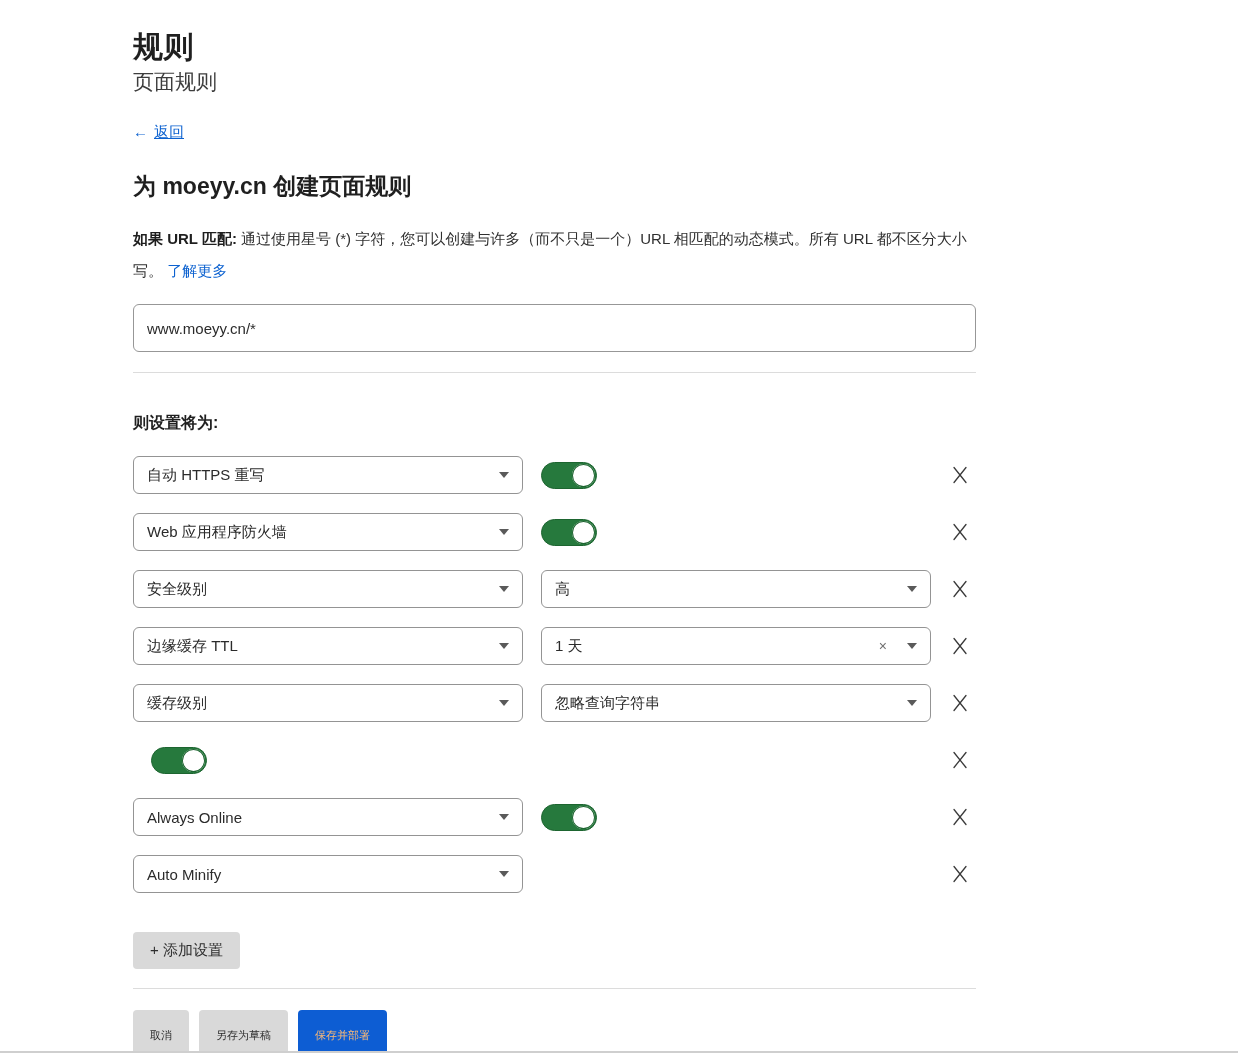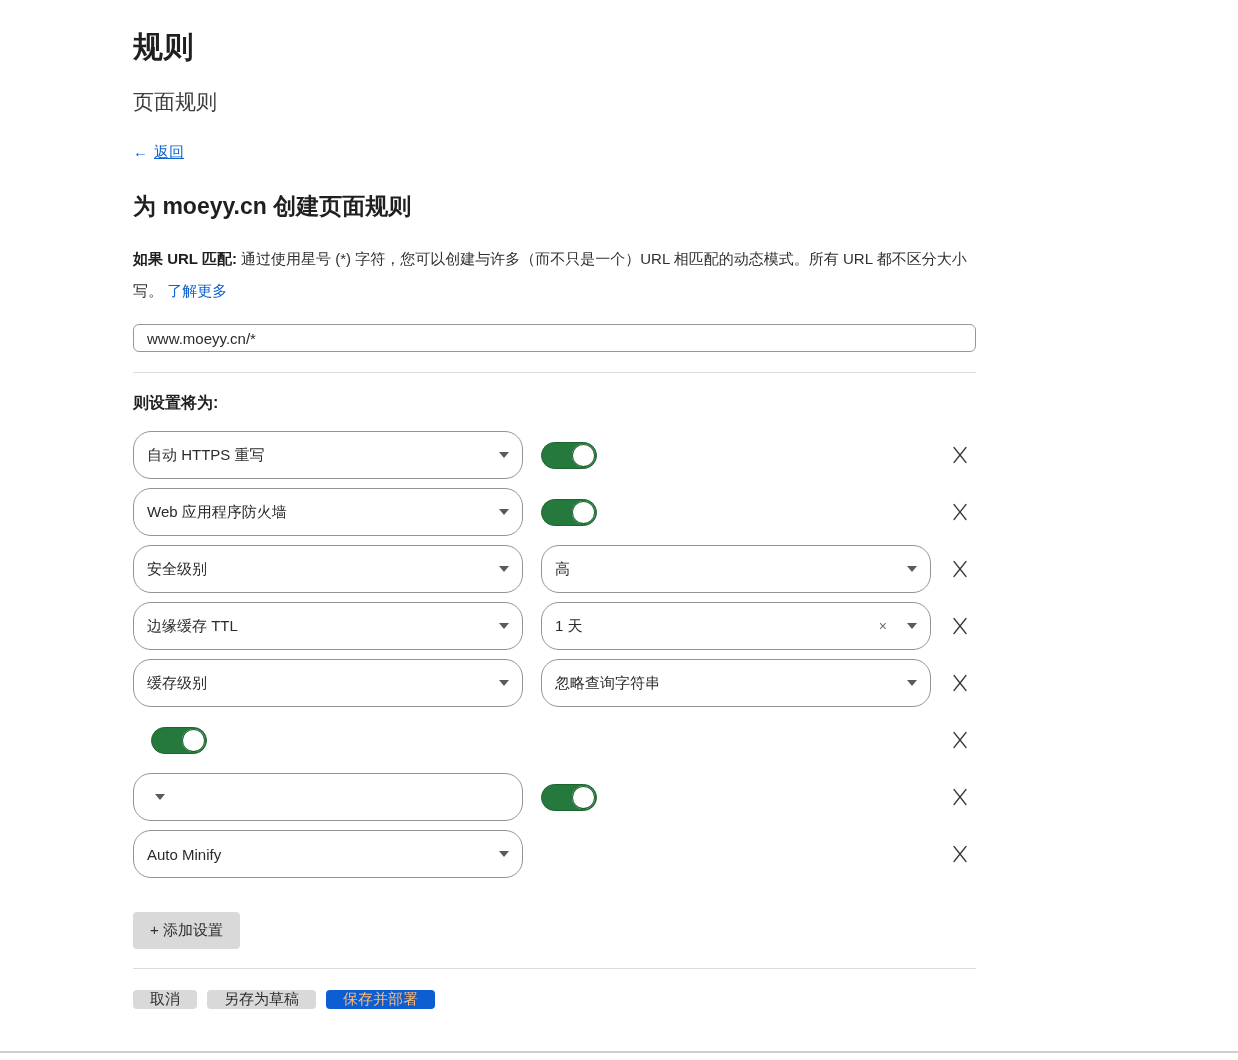--- a/index.html
+++ b/index.html
@@ -5,50 +5,50 @@
   * { box-sizing: border-box; margin: 0; padding: 0; }
   html, body { width: 1238px; height: 1060px; background: #ffffff; overflow: hidden; }
   body {
     font-family: "Liberation Sans", "DejaVu Sans", sans-serif;
     color: #2b2b2b;
     position: relative;
   }
   .content { position: absolute; left: 133px; top: 27px; width: 843px; }
 
   .page-title { font-size: 30px; font-weight: 700; color: #1f1f1f; letter-spacing: 0.5px; }
-  .page-subtitle { font-size: 21px; font-weight: 400; color: #3d3d3d; margin-top: 20px; }
+  .page-subtitle { font-size: 21px; font-weight: 400; color: #3d3d3d; margin-top: 0; }
 
   .back-row { margin-top: 27px; font-size: 15px; }
   .back-link { color: #0d62d0; text-decoration: none; cursor: pointer; }
   .back-arrow { color: #0d62d0; margin-right: 6px; text-decoration: none; }
   .back-text { text-decoration: underline; }
 
   .form-title { margin-top: 29px; font-size: 23px; font-weight: 700; color: #1f1f1f; }
 
   .desc { margin-top: 21px; font-size: 15px; line-height: 32px; color: #2f2f2f; }
   .desc b { color: #1f1f1f; }
   .learn-more { color: #0d62d0; text-decoration: none; cursor: pointer; }
 
   .url-input {
-    margin-top: 17px; width: 843px; height: 28px;
+    margin-top: 17px; width: 843px; height: 48px;
     border: 1px solid #979797; border-radius: 6px;
     padding: 0 13px; font-size: 15px; color: #2b2b2b;
     font-family: "Liberation Sans", "DejaVu Sans", sans-serif;
     outline: none; display: block;
   }
 
   .divider { border: none; border-top: 1px solid #dcdcdc; margin-top: 20px; }
 
-  .settings-heading { margin-top: 20px; font-size: 16px; font-weight: 700; color: #1f1f1f; }
+  .settings-heading { margin-top: 40px; font-size: 16px; font-weight: 700; color: #1f1f1f; }
 
   .rows { margin-top: 22px; }
   .setting-row { display: flex; align-items: center; height: 38px; margin-bottom: 19px; }
 
   .select-box {
-    width: 390px; height: 48px; border: 1px solid #949494; border-radius: 18px;
+    width: 390px; height: 38px; border: 1px solid #949494; border-radius: 6px;
     display: flex; align-items: center; padding: 0 13px; cursor: pointer;
     background: #fff; flex: none;
   }
   .select-box .sel-text { font-size: 15px; color: #2b2b2b; flex: 1 1 auto; white-space: nowrap; overflow: hidden; }
   .caret {
     flex: none; width: 0; height: 0; margin-left: 8px;
     border-left: 5px solid transparent; border-right: 5px solid transparent;
     border-top: 6px solid #5a5a5a;
   }
   .clear-x { flex: none; font-size: 14px; color: #6f6f6f; margin-right: 12px; line-height: 1; cursor: pointer; }
@@ -84,21 +84,21 @@
     margin-top: 20px; display: inline-block; background: #d9d9d9; color: #2e2e2e;
     font-size: 15px; border: none; border-radius: 4px; padding: 9px 17px; cursor: pointer;
     font-family: "Liberation Sans", "DejaVu Sans", sans-serif;
     text-align: center;
   }
 
   .footer-divider { border: none; border-top: 1px solid #dcdcdc; margin-top: 19px; }
 
   .action-row { margin-top: 21px; display: flex; align-items: center; }
   .btn {
-    font-size: 15px; border: none; border-radius: 4px; padding: 0 17px; cursor: pointer;
+    font-size: 11px; border: none; border-radius: 4px; padding: 18px 17px; cursor: pointer;
     font-family: "Liberation Sans", "DejaVu Sans", sans-serif;
   }
   .btn-gray { background: #d9d9d9; color: #2e2e2e; margin-right: 10px; }
   .btn-blue { background: #0d5dd3; color: #fdba74; }
 
   .page-bottom-bar {
     position: absolute; left: 0; bottom: 0; width: 1238px; height: 9px;
     background: #ffffff; border-top: 2px solid #cfcfcf;
   }
 </style>
@@ -228,20 +228,21 @@
         </div>
         <span class="remove-x">
           <svg width="18" height="18" viewBox="0 0 18 18">
             <polyline points="3,1.5 15,16.5" fill="none" stroke="#3a3a3a" stroke-width="1.3" stroke-linecap="round"></polyline>
             <polyline points="15,1.5 3,16.5" fill="none" stroke="#3a3a3a" stroke-width="1.3" stroke-linecap="round"></polyline>
           </svg>
         </span>
       </div>
       <div class="setting-row">
         <div class="select-box">
+          <span class="sel-text">Always Online</span>
           <span class="caret"></span>
         </div>
         <div class="cell2">
           <div class="toggle">
             <svg width="13" height="12" viewBox="0 0 14 12" class="check"></svg>
             <span class="knob"></span>
           </div>
         </div>
         <span class="remove-x">
           <svg width="18" height="18" viewBox="0 0 18 18">

